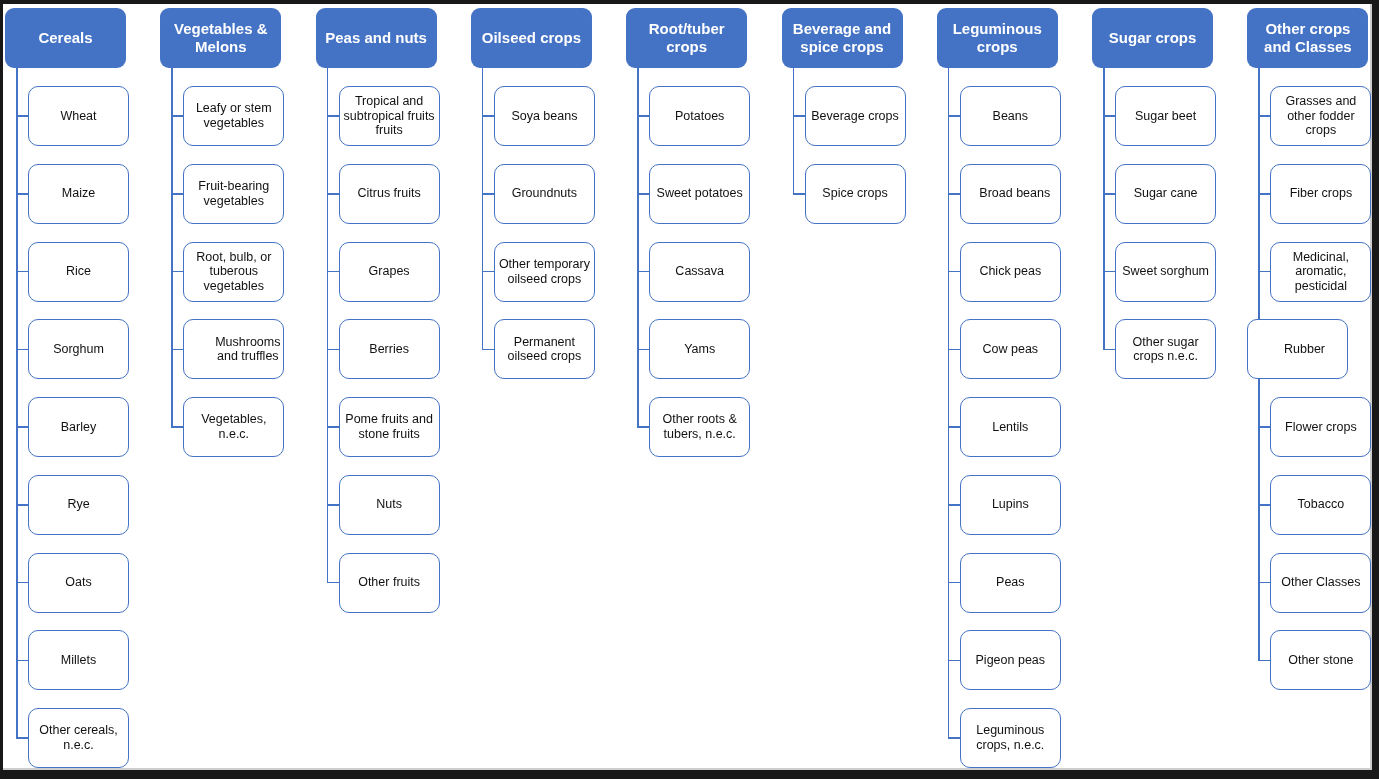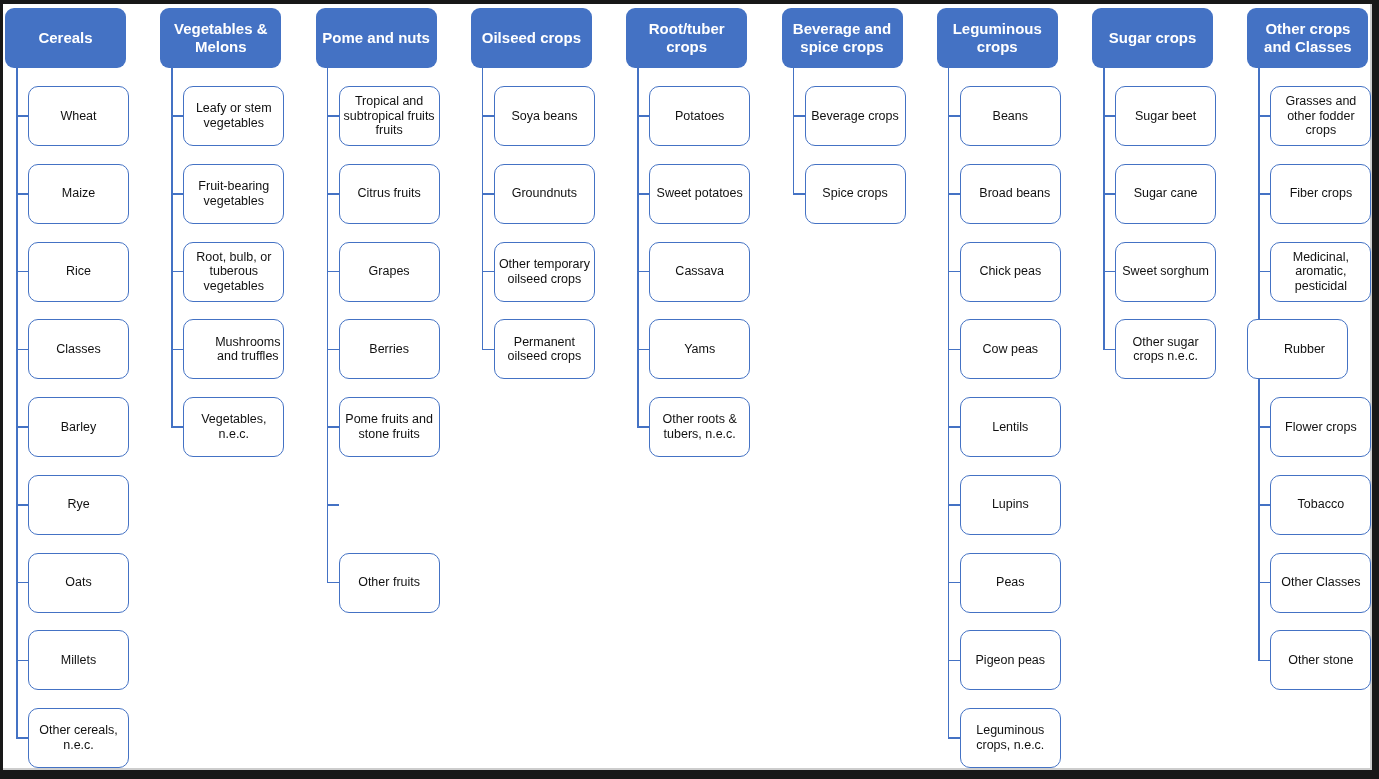--- a/index.html
+++ b/index.html
@@ -76,21 +76,21 @@
 <div class="canvas" id="canvas">
     <div class="col-header" style="left: 2px; top: 4px;">Cereals</div>
     <div class="vline" style="left: 13px; top: 64px; height: 670px;"></div>
     <div class="hline" style="left: 13px; top: 111.25px; width: 12px;"></div>
     <div class="node" style="left: 25px; top: 82px;">Wheat</div>
     <div class="hline" style="left: 13px; top: 189px; width: 12px;"></div>
     <div class="node" style="left: 25px; top: 159.75px;">Maize</div>
     <div class="hline" style="left: 13px; top: 266.75px; width: 12px;"></div>
     <div class="node" style="left: 25px; top: 237.5px;">Rice</div>
     <div class="hline" style="left: 13px; top: 344.5px; width: 12px;"></div>
-    <div class="node" style="left: 25px; top: 315.25px;">Classes</div>
+    <div class="node" style="left: 25px; top: 315.25px;">Sorghum</div>
     <div class="hline" style="left: 13px; top: 422.25px; width: 12px;"></div>
     <div class="node" style="left: 25px; top: 393px;">Barley</div>
     <div class="hline" style="left: 13px; top: 500px; width: 12px;"></div>
     <div class="node" style="left: 25px; top: 470.75px;">Rye</div>
     <div class="hline" style="left: 13px; top: 577.75px; width: 12px;"></div>
     <div class="node" style="left: 25px; top: 548.5px;">Oats</div>
     <div class="hline" style="left: 13px; top: 655.5px; width: 12px;"></div>
     <div class="node" style="left: 25px; top: 626.25px;">Millets</div>
     <div class="hline" style="left: 13px; top: 733.25px; width: 12px;"></div>
     <div class="node" style="left: 25px; top: 704px;">Other cereals, n.e.c.</div>
@@ -99,33 +99,34 @@
     <div class="hline" style="left: 168.3px; top: 111.25px; width: 12px;"></div>
     <div class="node" style="left: 180.3px; top: 82px;">Leafy or stem vegetables</div>
     <div class="hline" style="left: 168.3px; top: 189px; width: 12px;"></div>
     <div class="node" style="left: 180.3px; top: 159.75px;">Fruit-bearing vegetables</div>
     <div class="hline" style="left: 168.3px; top: 266.75px; width: 12px;"></div>
     <div class="node" style="left: 180.3px; top: 237.5px;">Root, bulb, or tuberous vegetables</div>
     <div class="hline" style="left: 168.3px; top: 344.5px; width: 12px;"></div>
     <div class="node" style="left: 180.3px; top: 315.25px; padding-left: 32px;">Mushrooms and truffles</div>
     <div class="hline" style="left: 168.3px; top: 422.25px; width: 12px;"></div>
     <div class="node" style="left: 180.3px; top: 393px;">Vegetables, n.e.c.</div>
-    <div class="col-header" style="left: 312.6px; top: 4px;">Pome and nuts</div>
+    <div class="col-header" style="left: 312.6px; top: 4px;">Peas and nuts</div>
     <div class="vline" style="left: 323.6px; top: 64px; height: 514.5px;"></div>
     <div class="hline" style="left: 323.6px; top: 111.25px; width: 12px;"></div>
     <div class="node" style="left: 335.6px; top: 82px;">Tropical and subtropical fruits fruits</div>
     <div class="hline" style="left: 323.6px; top: 189px; width: 12px;"></div>
     <div class="node" style="left: 335.6px; top: 159.75px;">Citrus fruits</div>
     <div class="hline" style="left: 323.6px; top: 266.75px; width: 12px;"></div>
     <div class="node" style="left: 335.6px; top: 237.5px;">Grapes</div>
     <div class="hline" style="left: 323.6px; top: 344.5px; width: 12px;"></div>
     <div class="node" style="left: 335.6px; top: 315.25px;">Berries</div>
     <div class="hline" style="left: 323.6px; top: 422.25px; width: 12px;"></div>
     <div class="node" style="left: 335.6px; top: 393px;">Pome fruits and stone fruits</div>
     <div class="hline" style="left: 323.6px; top: 500px; width: 12px;"></div>
+    <div class="node" style="left: 335.6px; top: 470.75px;">Nuts</div>
     <div class="hline" style="left: 323.6px; top: 577.75px; width: 12px;"></div>
     <div class="node" style="left: 335.6px; top: 548.5px;">Other fruits</div>
     <div class="col-header" style="left: 467.9px; top: 4px;">Oilseed crops</div>
     <div class="vline" style="left: 478.9px; top: 64px; height: 281.25px;"></div>
     <div class="hline" style="left: 478.9px; top: 111.25px; width: 12px;"></div>
     <div class="node" style="left: 490.9px; top: 82px;">Soya beans</div>
     <div class="hline" style="left: 478.9px; top: 189px; width: 12px;"></div>
     <div class="node" style="left: 490.9px; top: 159.75px;">Groundnuts</div>
     <div class="hline" style="left: 478.9px; top: 266.75px; width: 12px;"></div>
     <div class="node" style="left: 490.9px; top: 237.5px;">Other temporary oilseed crops</div>

